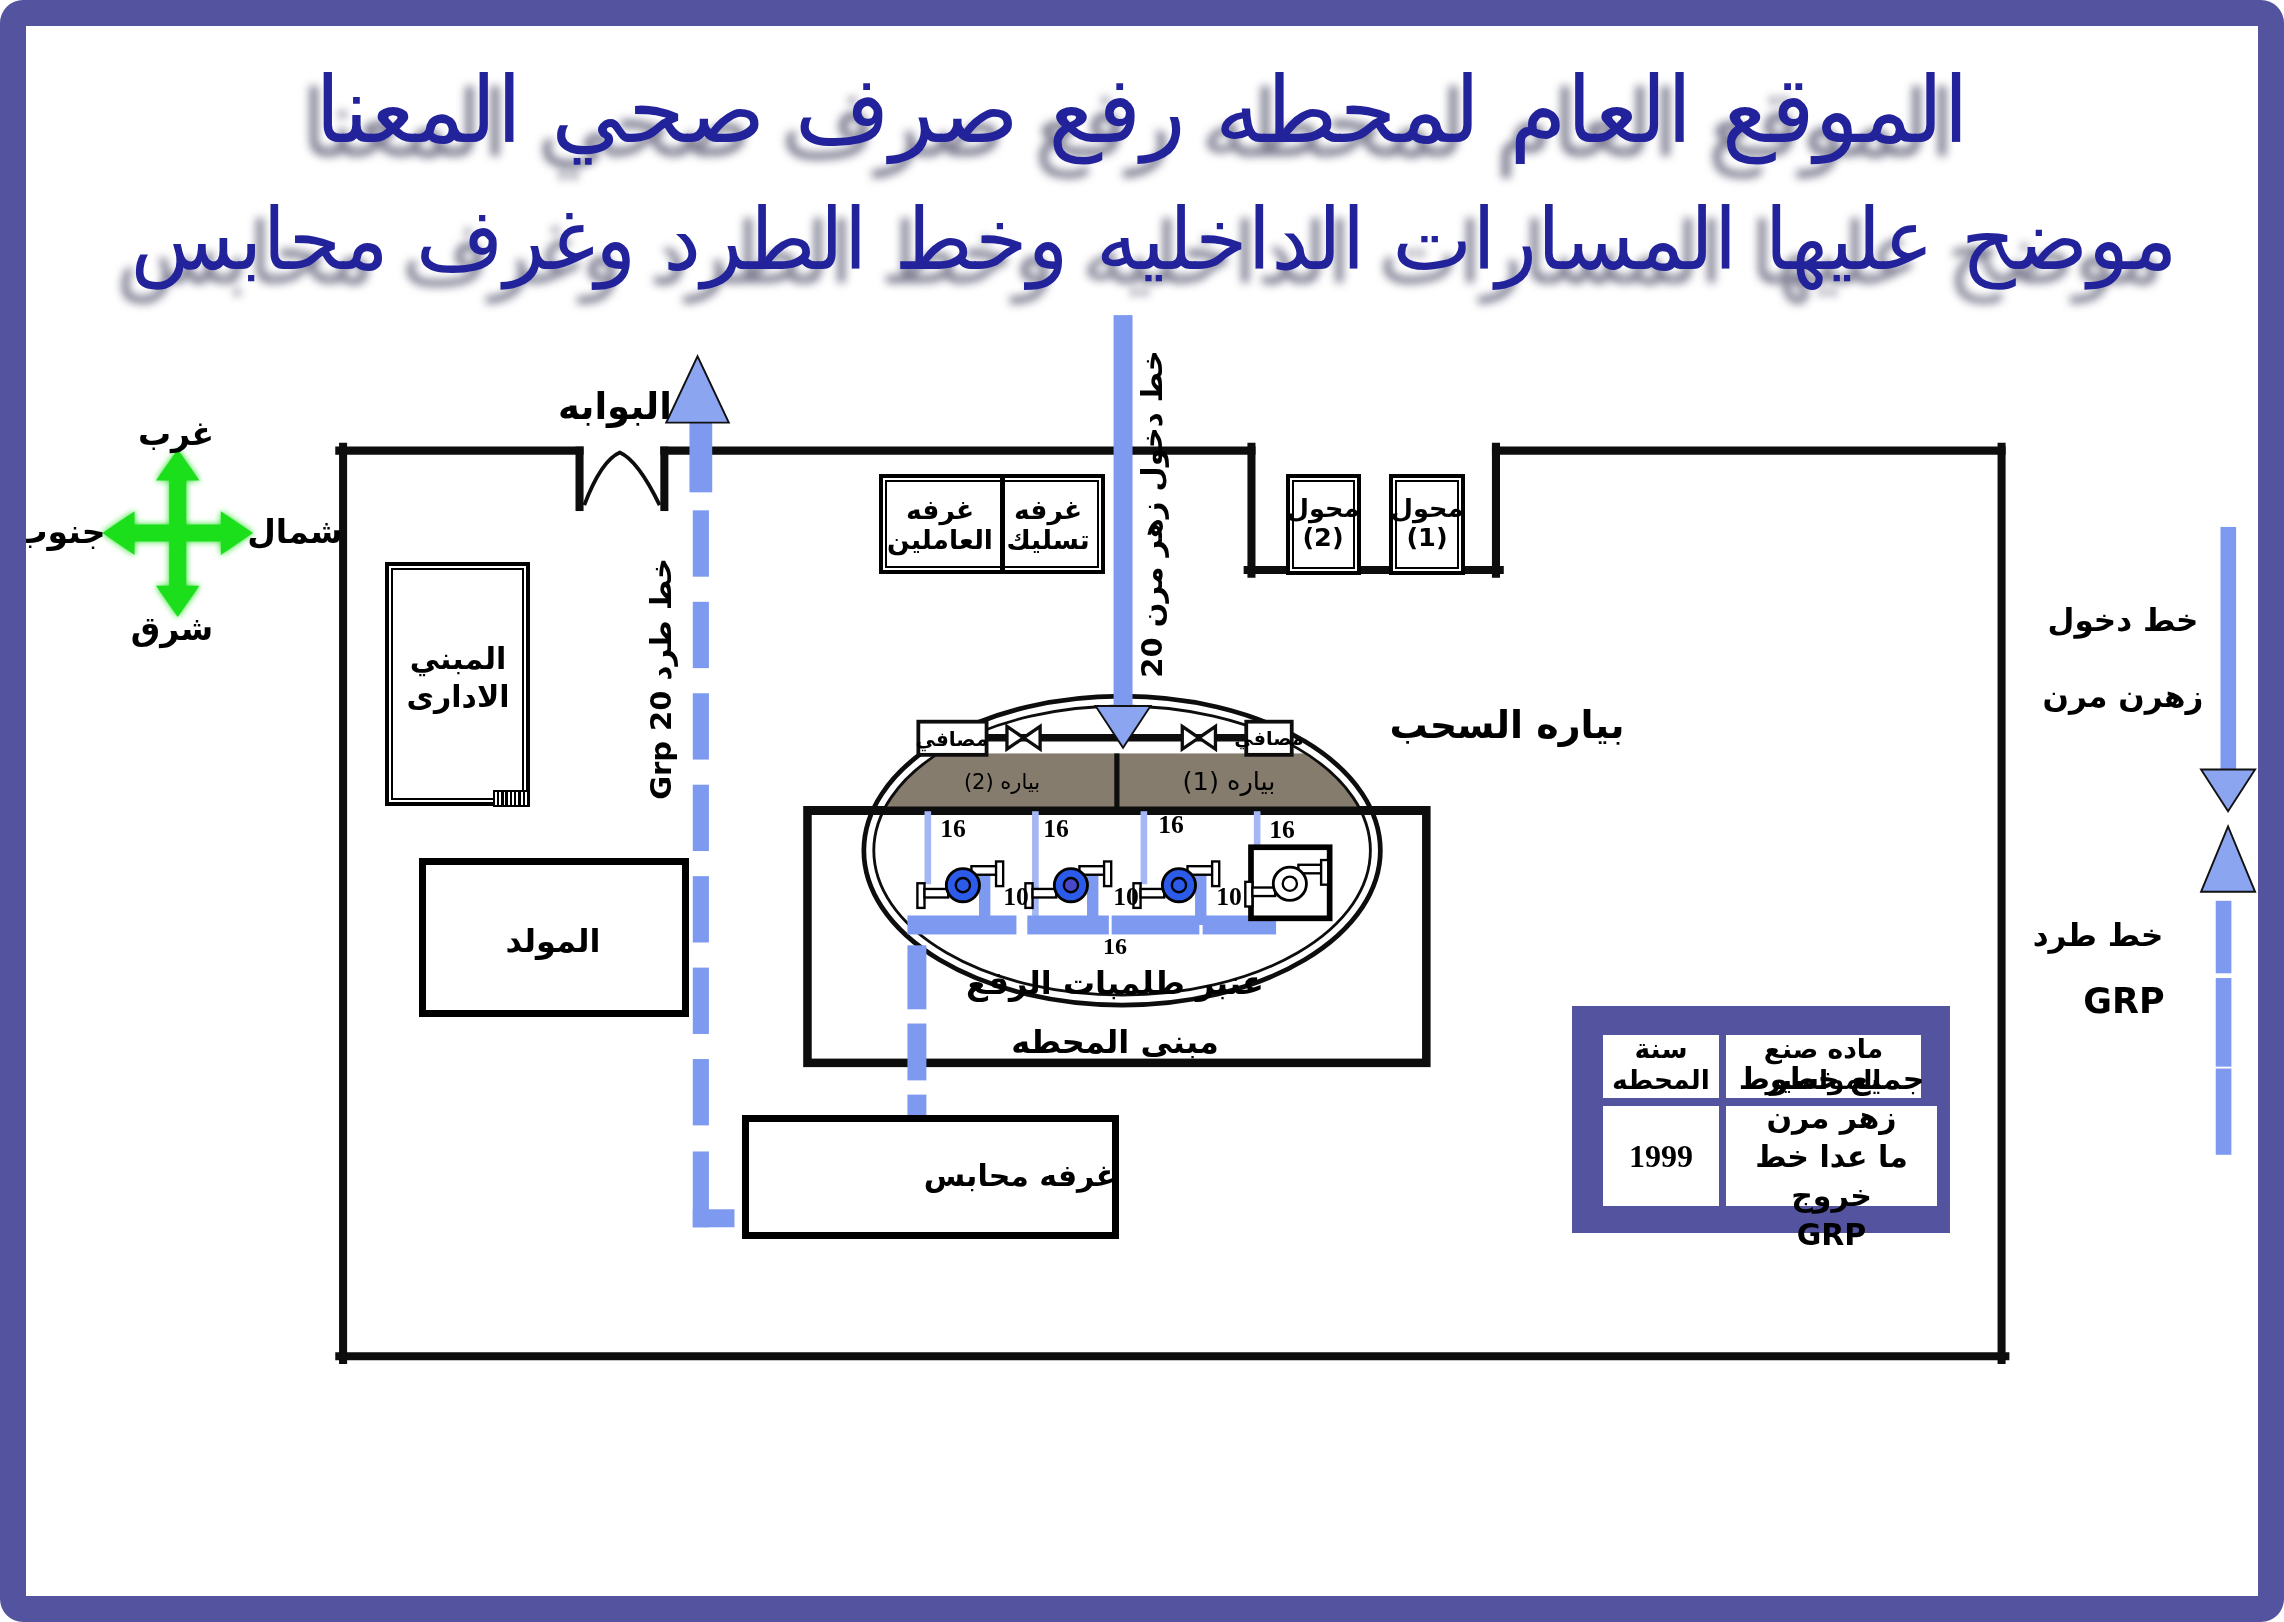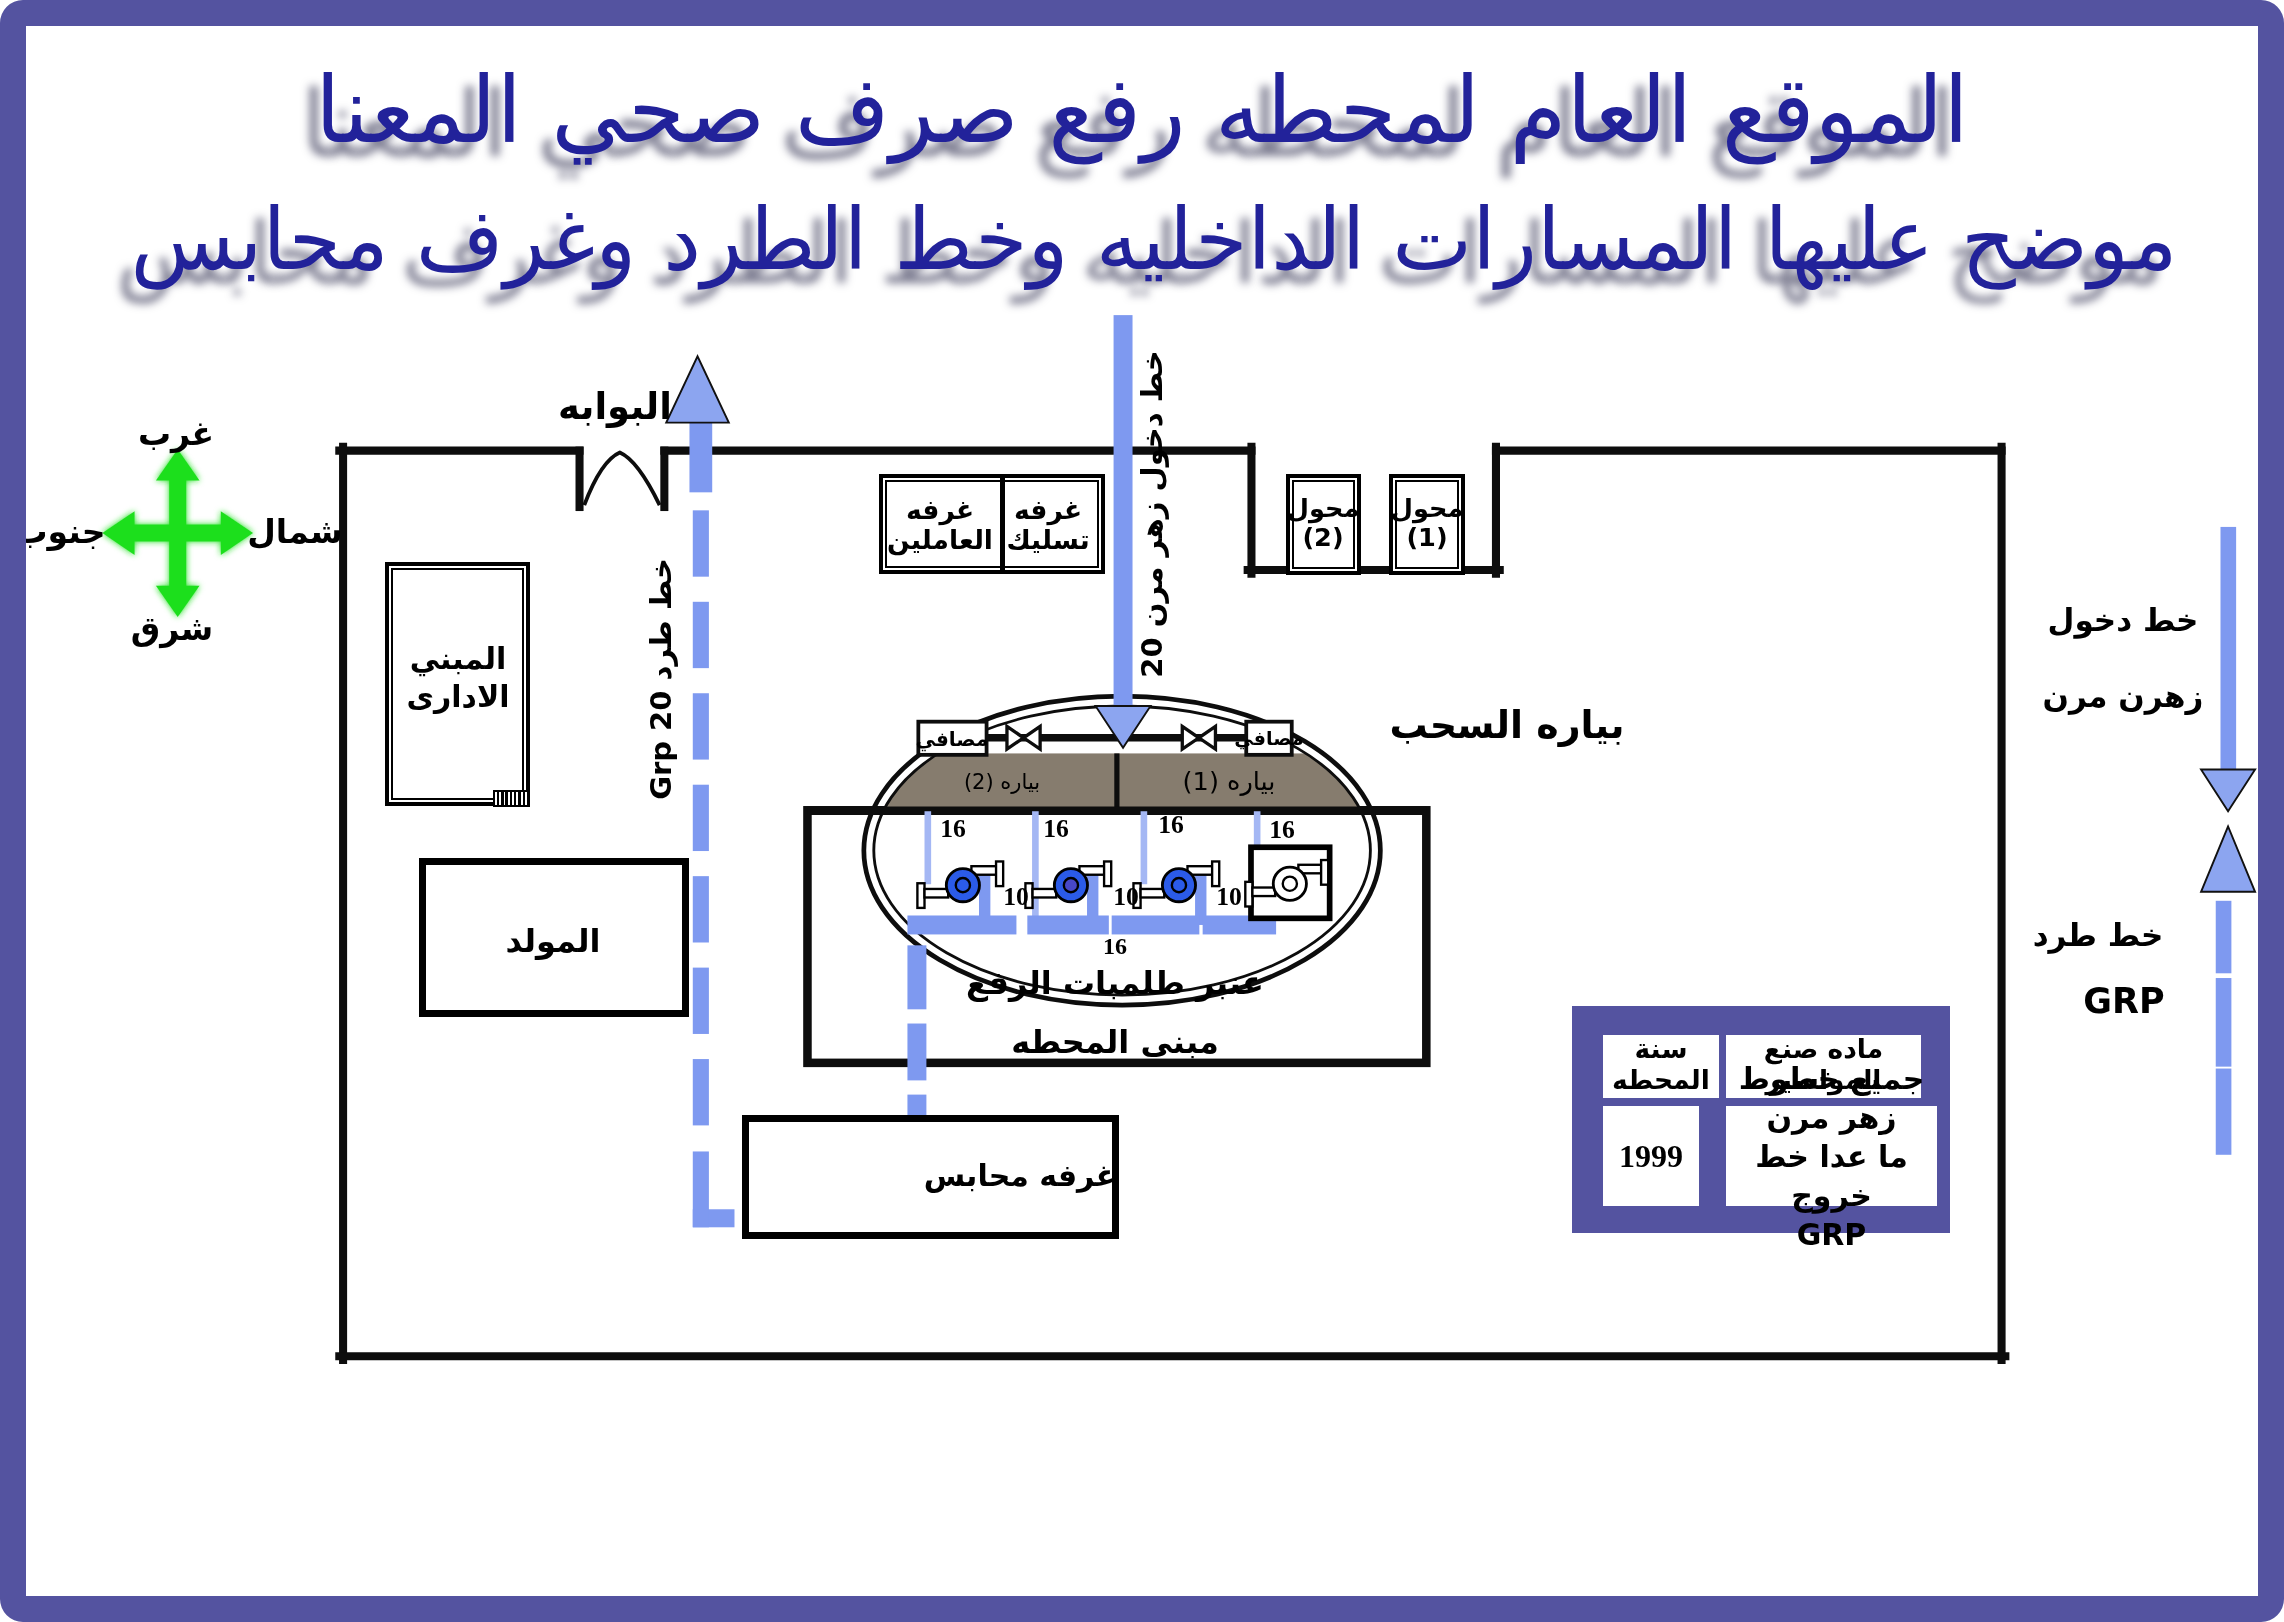--- a/index.html
+++ b/index.html
@@ -213,21 +213,21 @@
 <div class="dbox" style="left:1286px;top:474px;width:75px;height:101px;"></div>
 <div class="dbox" style="left:1389px;top:474px;width:76px;height:101px;"></div>
 <div class="dbox" style="left:385px;top:562px;width:145px;height:244px;"></div>
 <div id="admin-hatch"></div>
 <div class="sbox" style="left:419px;top:858px;width:270px;height:159px;"></div>
 <div class="sbox" style="left:742px;top:1115px;width:377px;height:124px;"></div>
 
 <div id="table" style="left:1572px;top:1006px;width:378px;height:227px;">
   <div class="tcell tbottom" style="left:31px;top:29px;width:116px;height:63px;font-size:26.5px;">سنة المحطه</div>
   <div class="tcell tbottom" style="left:154px;top:29px;width:195px;height:63px;font-size:26.5px;">ماده صنع المواسير</div>
-  <div class="tcell serif" style="left:31px;top:100px;width:96px;height:100px;font-size:32px;">1999</div>
+  <div class="tcell serif" style="left:31px;top:100px;width:116px;height:100px;font-size:32px;">1999</div>
   <div class="tcell" style="left:154px;top:100px;width:211px;height:100px;font-size:30px;white-space:pre-line;line-height:1.3;">جميع خطوط زهر مرن
 ما عدا خط خروج
 GRP</div>
 </div>
 
 <div class="lbl" style="left:176px;top:434px;font-size:33px;">غرب</div>
 <div class="lbl" style="left:295px;top:532px;font-size:33px;">شمال</div>
 <div class="lbl" style="left:60px;top:532px;font-size:33px;">جنوب</div>
 <div class="lbl" style="left:172px;top:629px;font-size:33px;">شرق</div>
 

